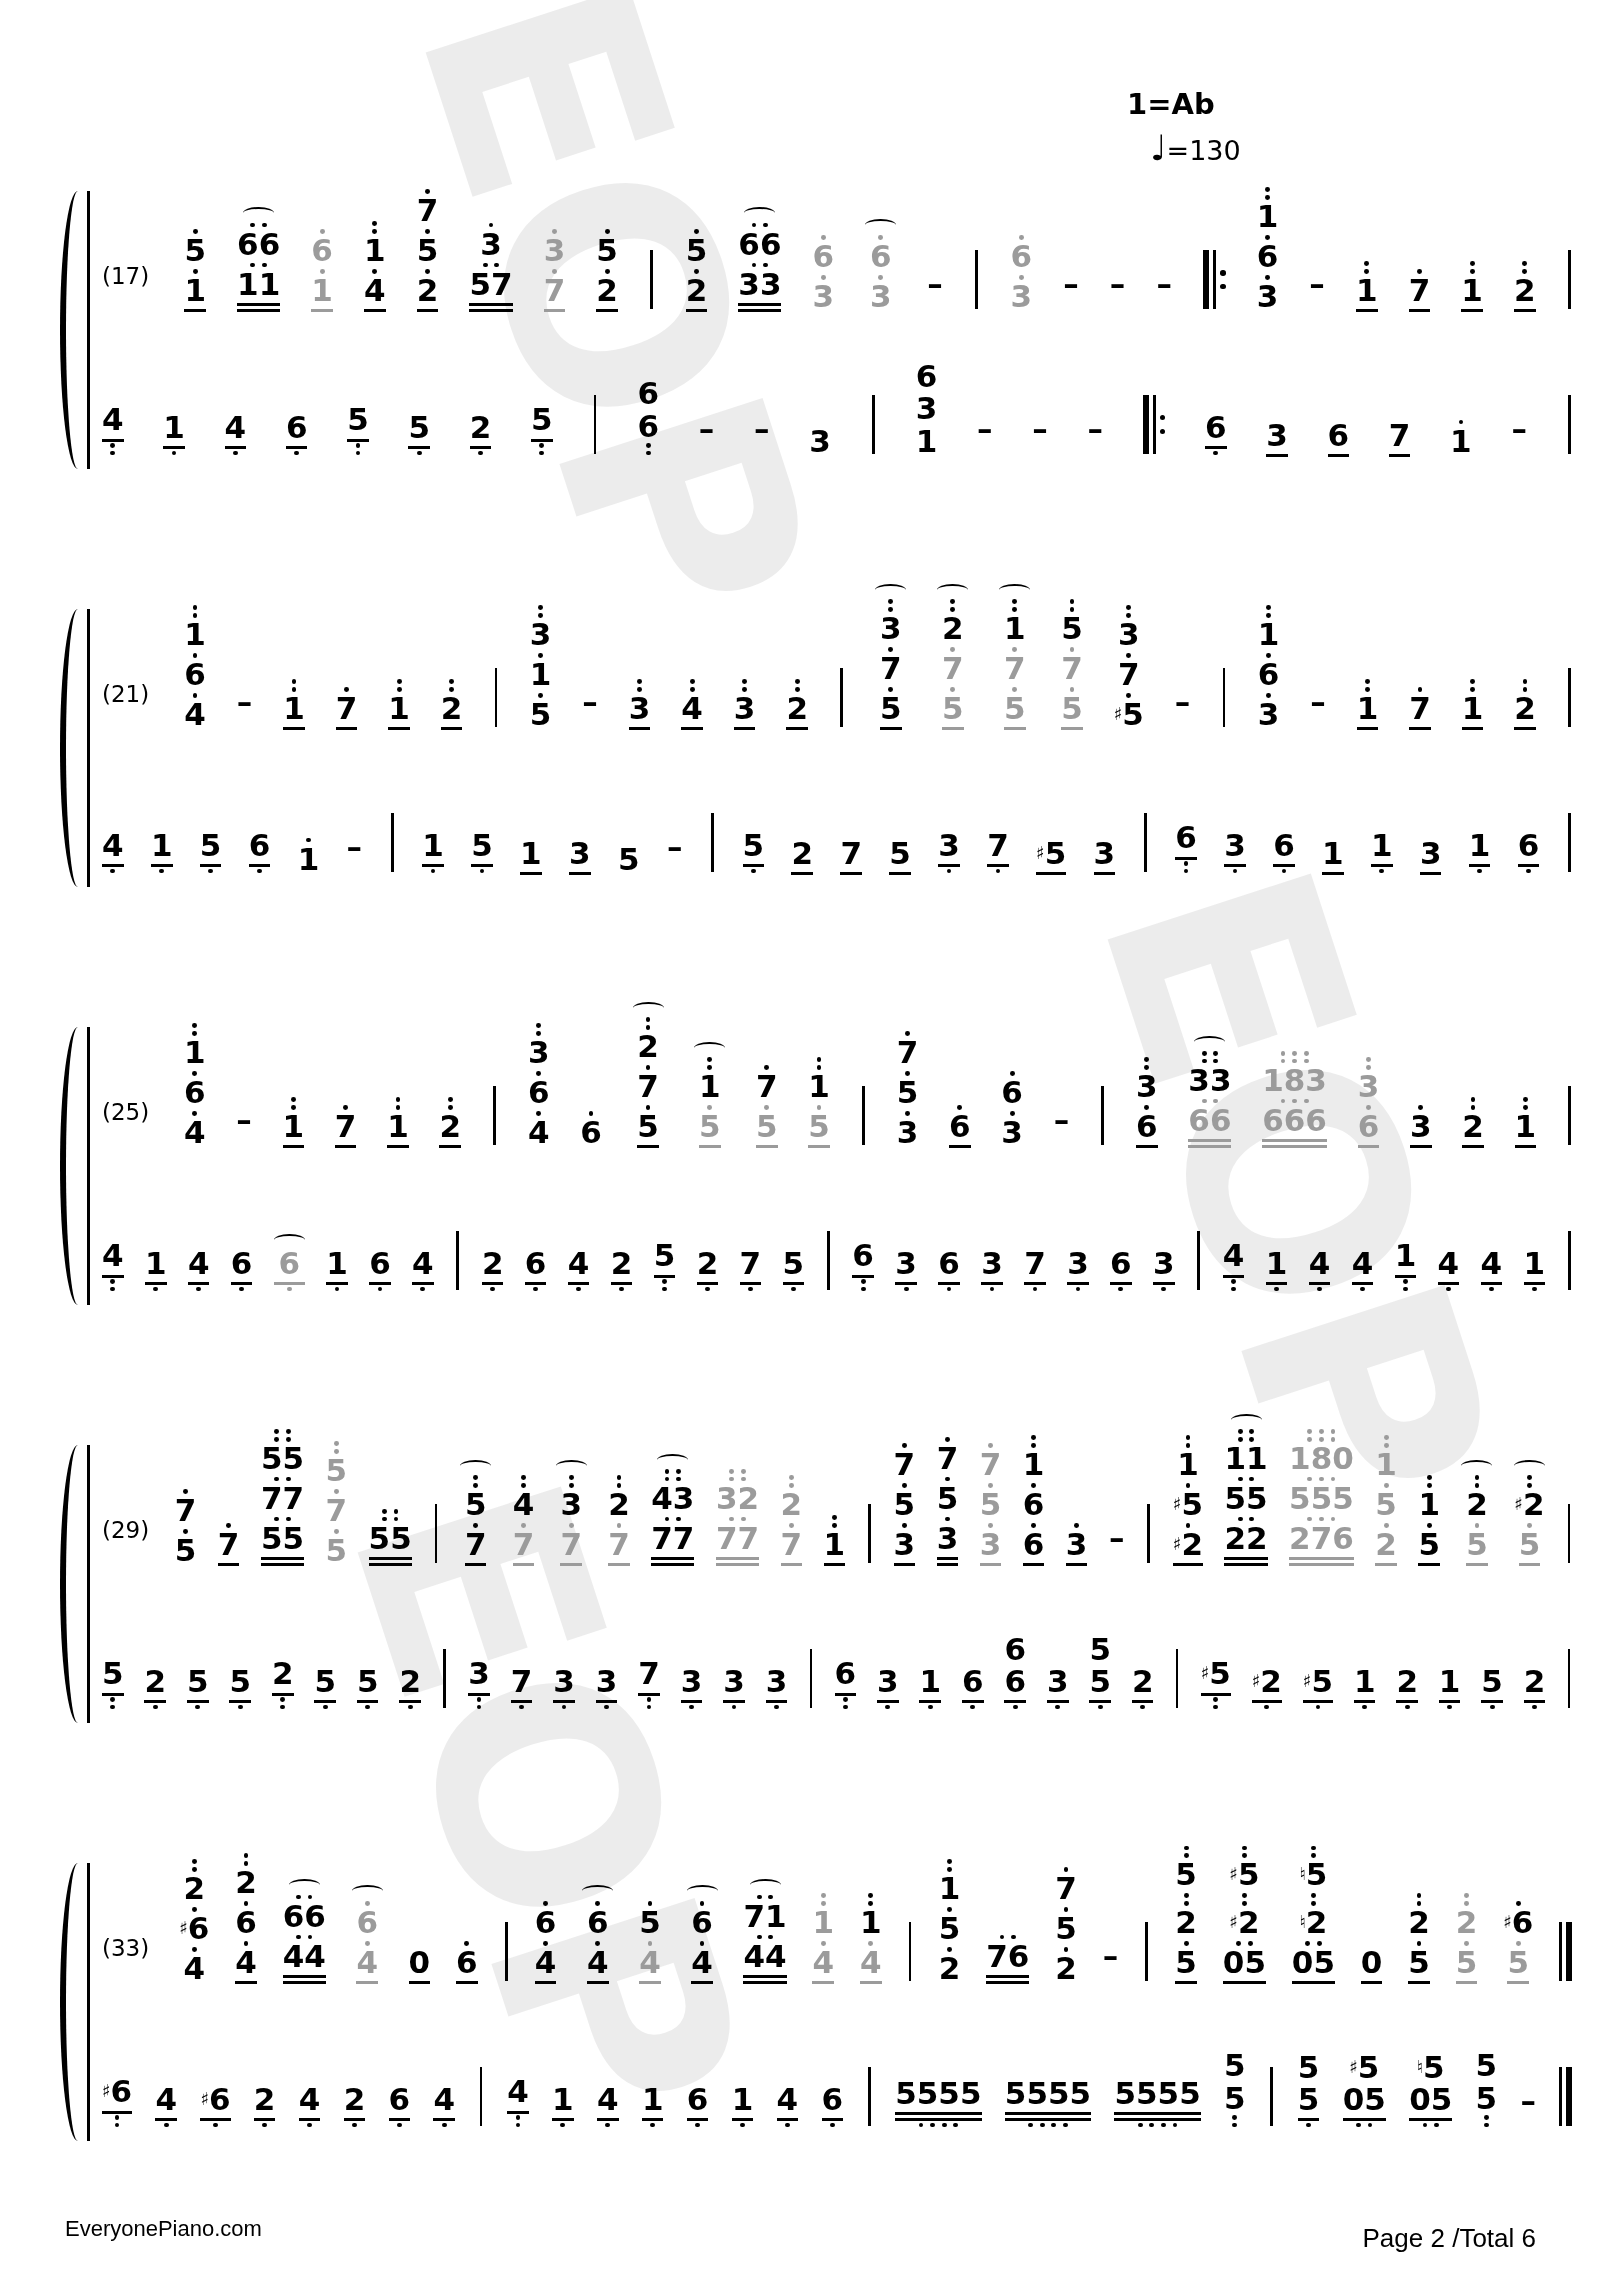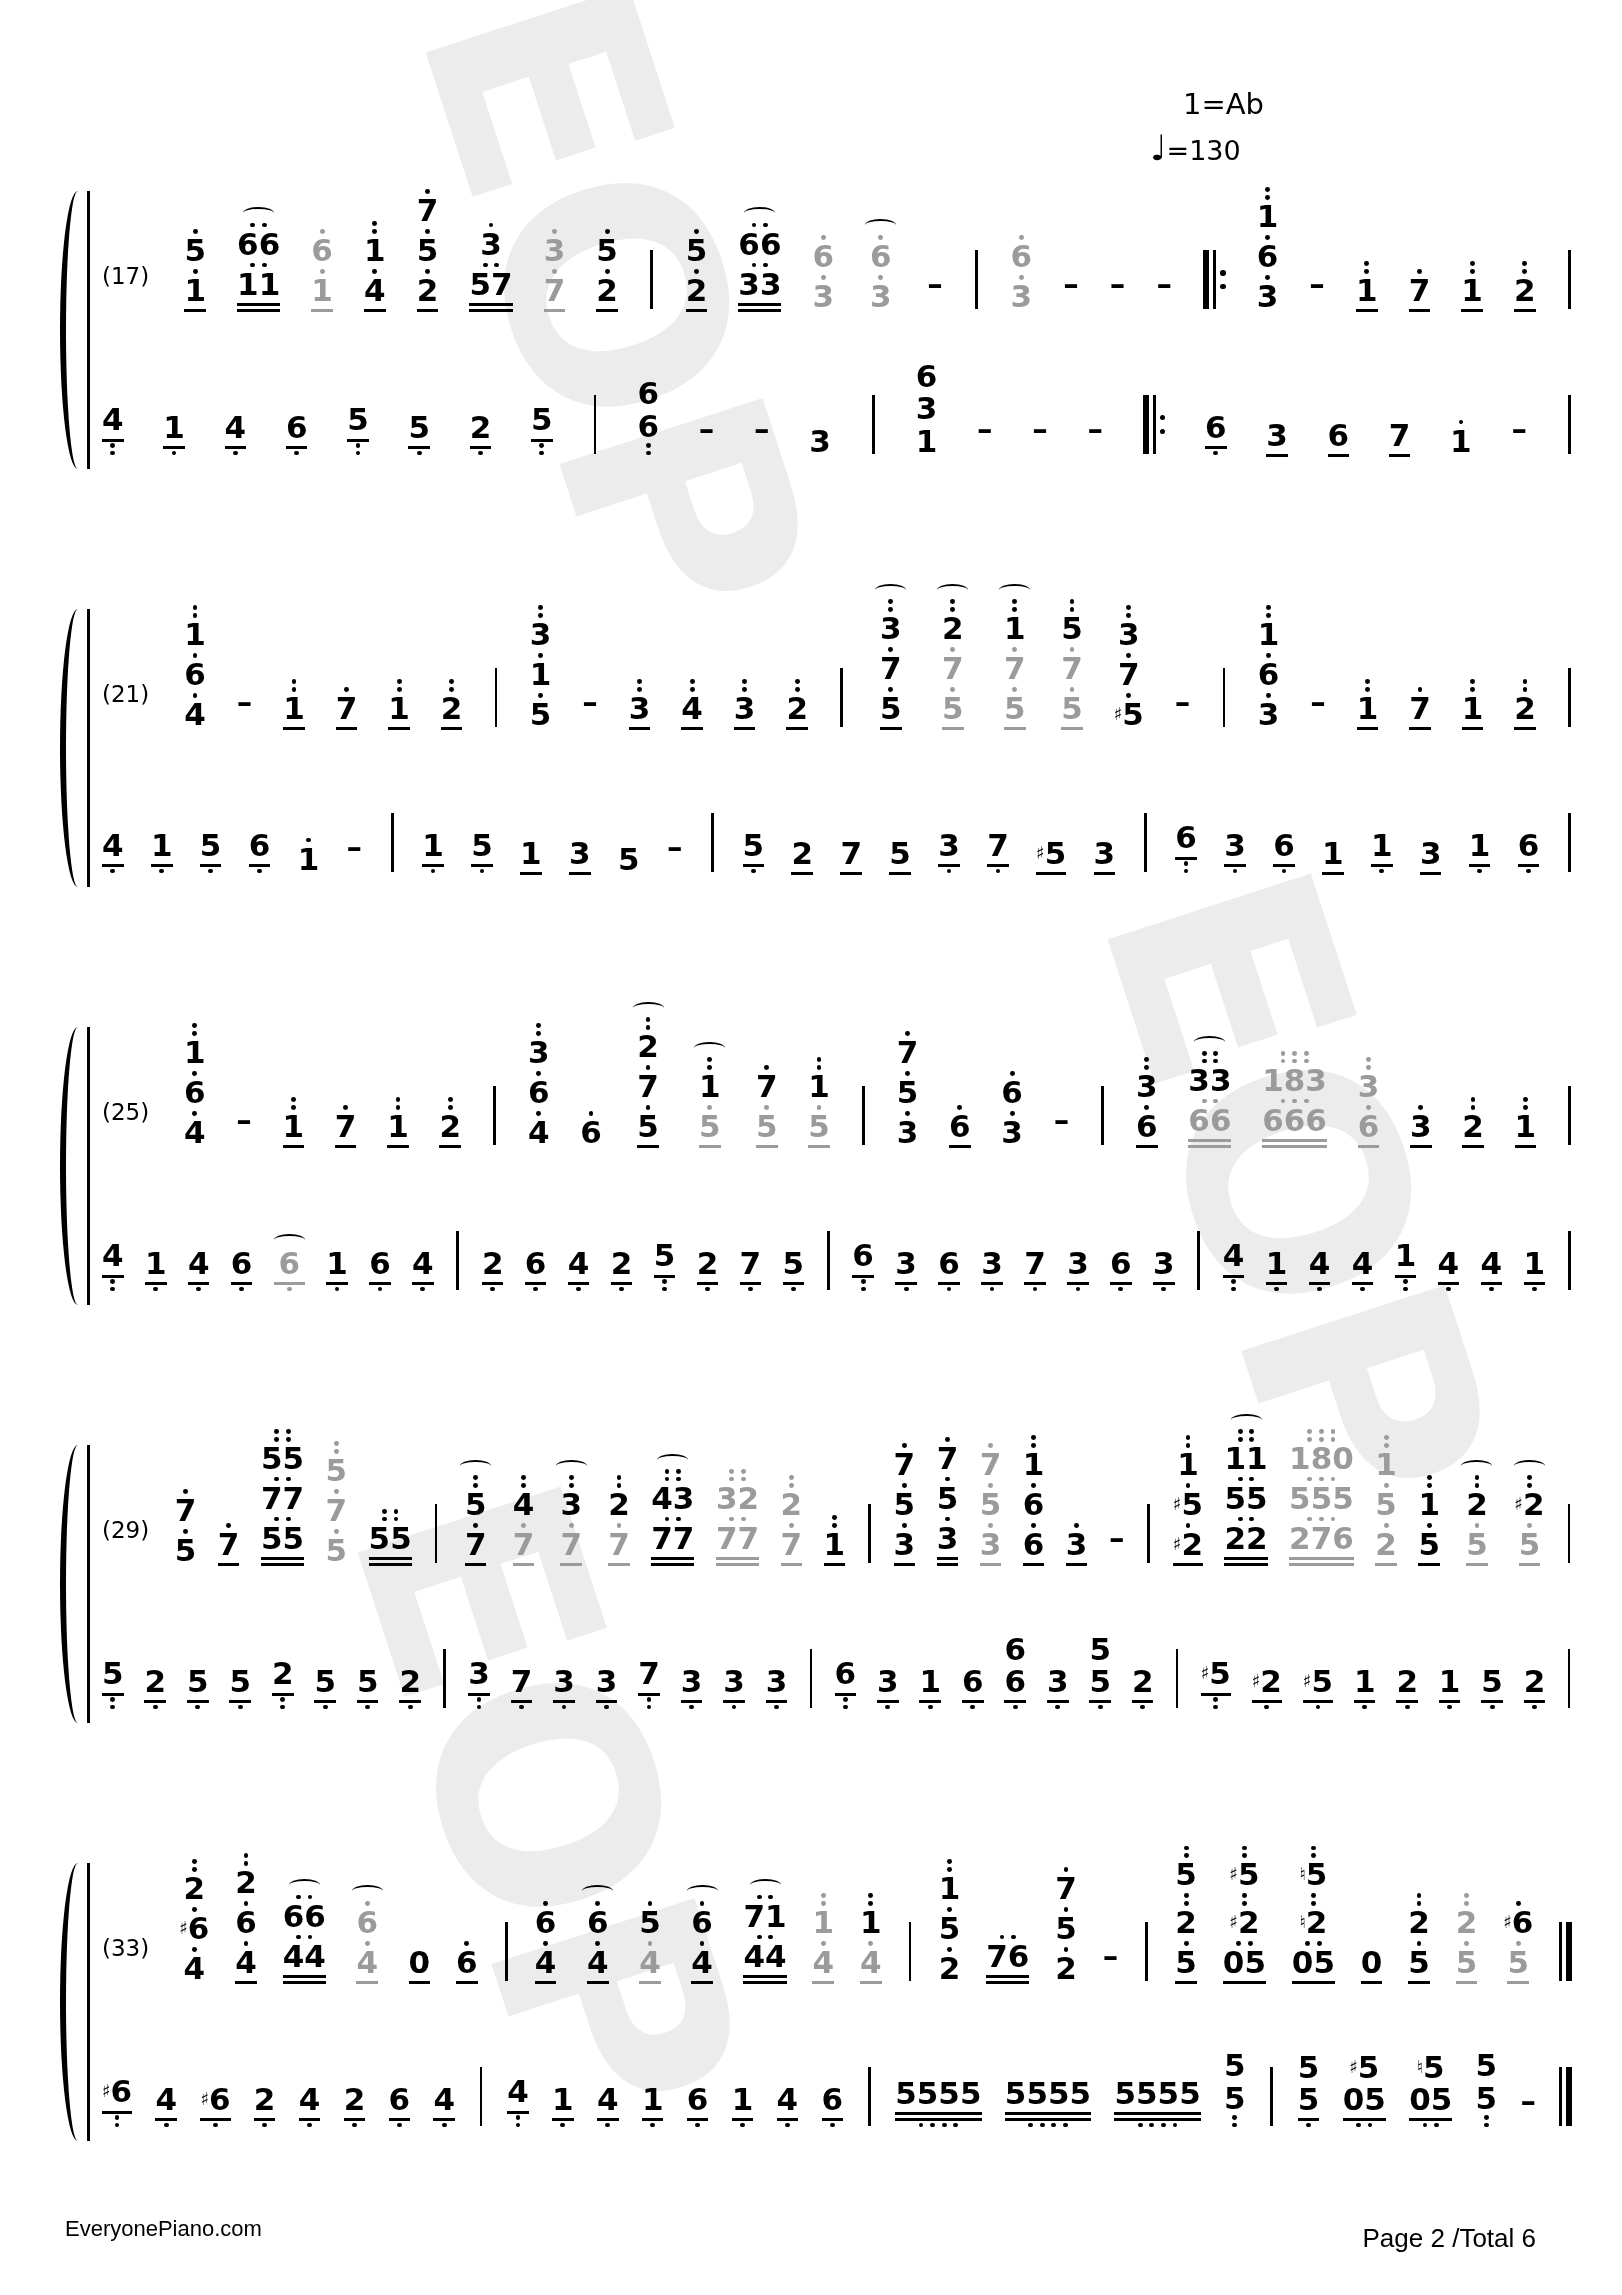--- a/index.html
+++ b/index.html
@@ -5,21 +5,21 @@
   html,body{margin:0;padding:0;}
   body{
     width:1623px;height:2295px;position:relative;background:#ffffff;
     font-family:"DejaVu Sans",sans-serif;color:#000;overflow:hidden;
   }
   .wm{
     position:absolute;font-size:293px;font-weight:700;letter-spacing:-8.2px;
     color:rgba(110,110,110,0.13);transform:rotate(72deg);transform-origin:center;
     z-index:0;user-select:none;
   }
-  .hdr-key{position:absolute;left:1183px;top:87px;font-size:29px;font-weight:400;z-index:2;}
+  .hdr-key{position:absolute;left:1127px;top:87px;font-size:29px;font-weight:700;z-index:2;}
   .hdr-tempo{position:absolute;left:1150px;top:128px;font-size:27px;font-weight:400;z-index:2;}
   .hdr-tempo .glyph{font-size:35px;}
   .score{position:absolute;left:102px;top:75px;width:1473px;z-index:1;}
   .system{position:relative;height:418px;}
   .brace{
     position:absolute;left:-42px;top:116px;bottom:24.5px;width:20.4px;
     border-left:6.1px solid #000;border-radius:70% 0 0 70% / 52% 0 0 52%;
   }
   .sysline{position:absolute;left:-15px;top:116px;bottom:24.5px;width:2.7px;background:#000;}
   .staff{display:flex;align-items:flex-end;justify-content:space-between;flex-wrap:nowrap;}

